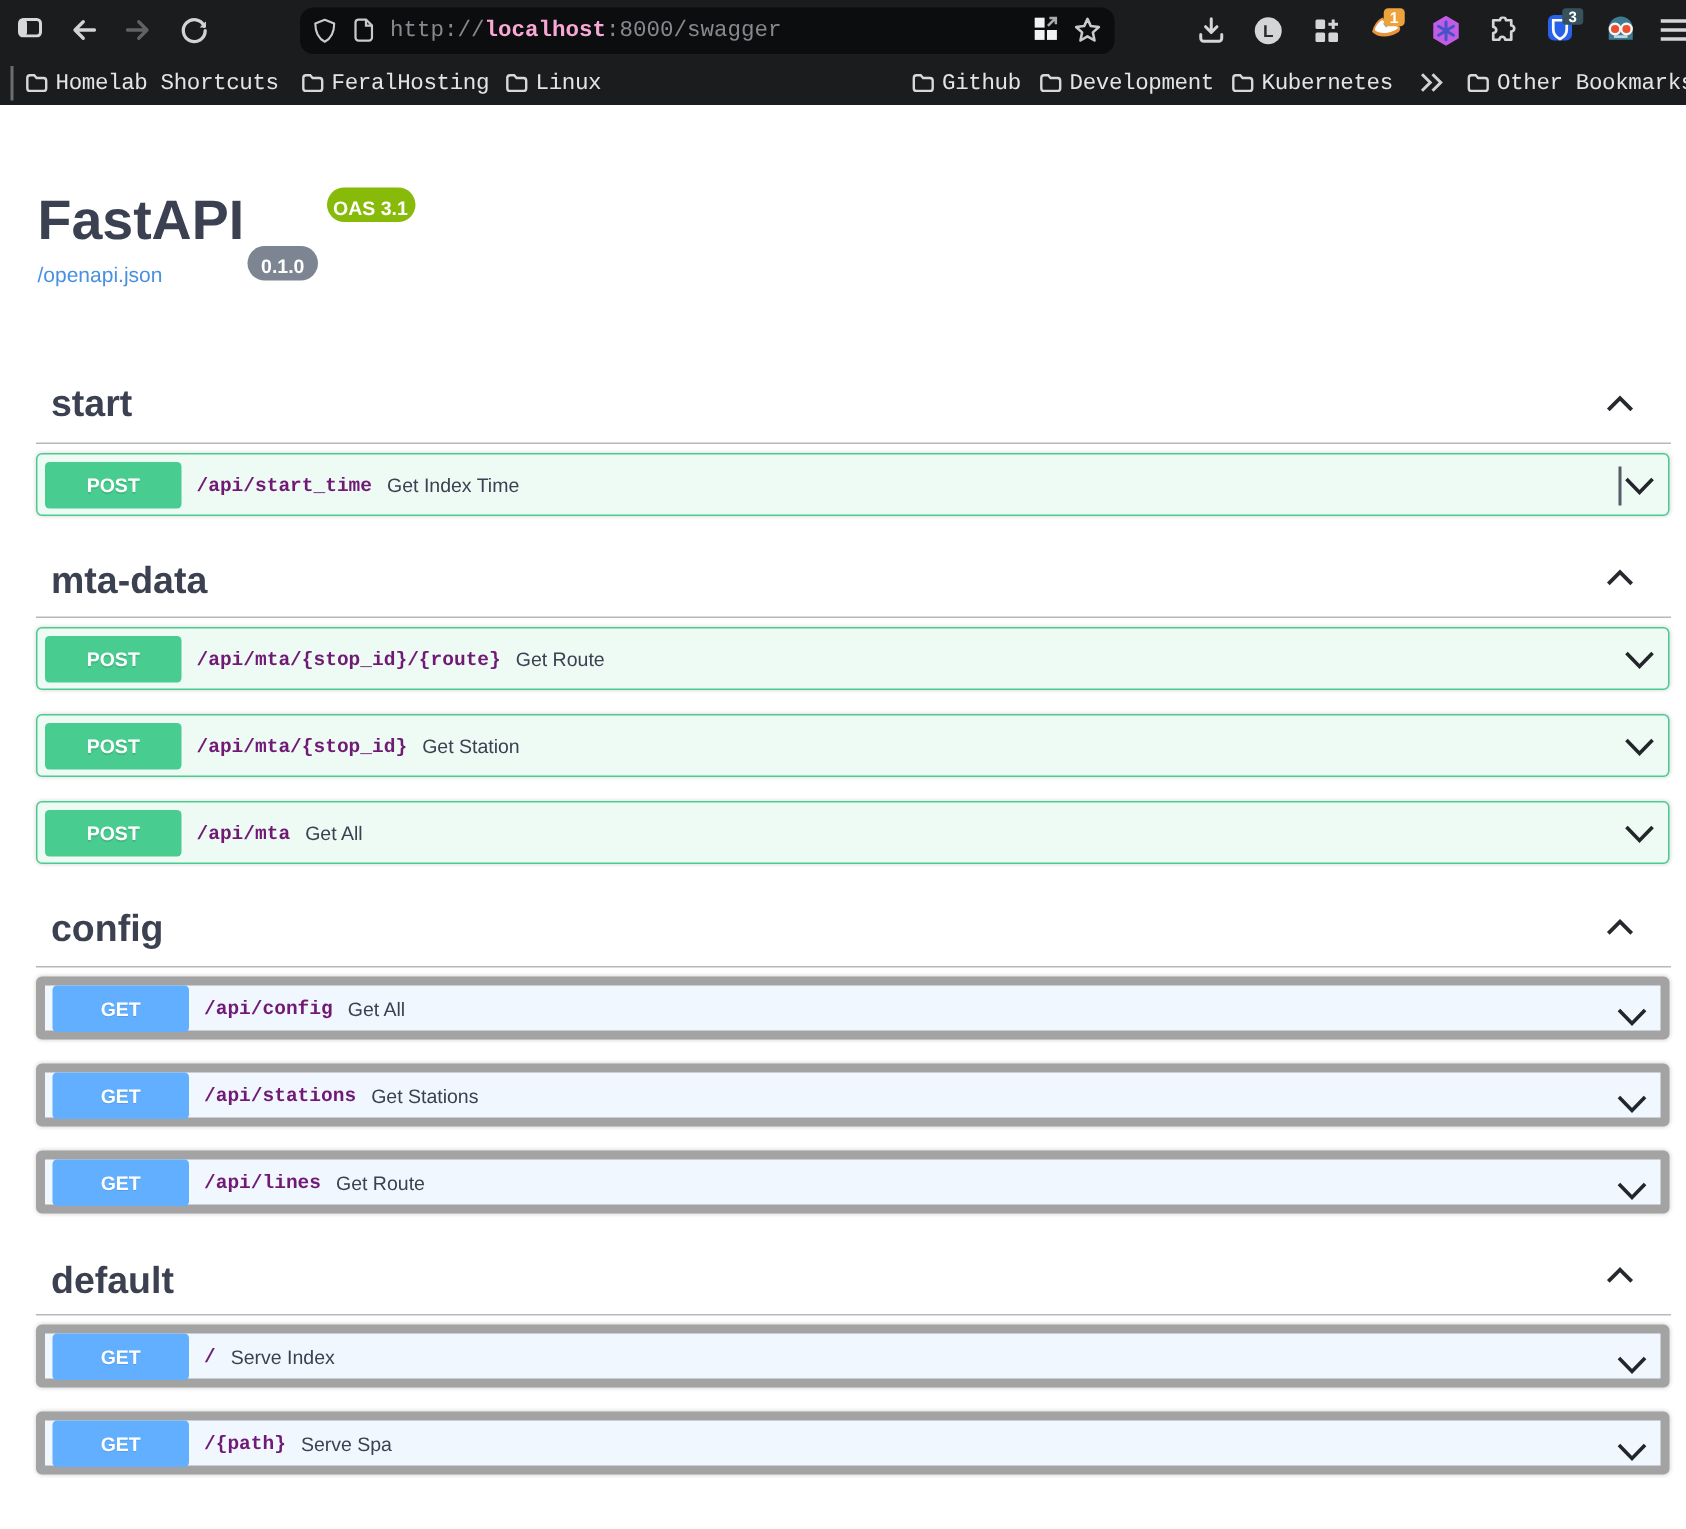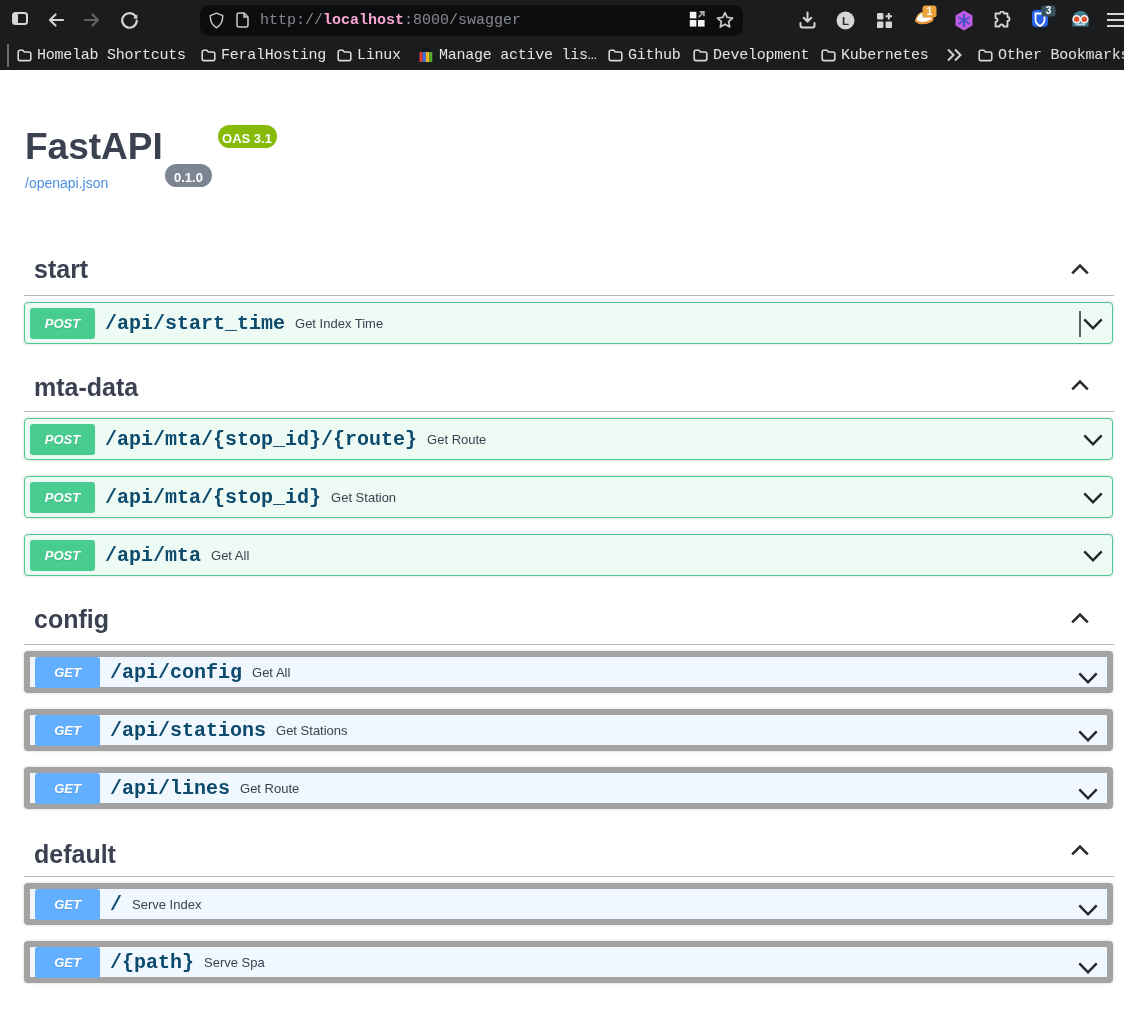--- a/index.html
+++ b/index.html
@@ -20,24 +20,24 @@
 .pill1 { left:165px; top:55px; width:47px; background:#7d8492;margin-top:39px; }
 .pill2 { left:217.5px; top:55px; }
 .pill2 { left:217.5px; top:55px; width:59px; background:#87ba09; }
 .oaslink { position:absolute; left:25px; top:105px; font-size:14px; color:#4990e2; }
 .hline { position:absolute; left:24px; width:1090px; height:1px; background:#b5b8be; }
 .htext { position:absolute; left:34px; font-size:25px; font-weight:bold; color:#3b4151; line-height:25px; }
 .harrow { position:absolute; left:1071px; }
 .opblock { position:absolute; left:24px; width:1089px; height:42px; border-radius:4px; display:flex; align-items:center; box-shadow:0 0 3px rgba(0,0,0,.19); }
 .op-post { background:#eefaf4; border:1px solid #49cc90; }
 .op-get  { background:#f0f7fe; border:6px solid #a3a3a3; }
-.method { width:65px; height:31px; margin-left:5px; border-radius:3px; color:#fff; font-size:13px; font-weight:bold; display:flex; align-items:center; justify-content:center; flex:none; text-shadow:0 1px 0 rgba(0,0,0,.1);font-style:italic; }
+.method { width:91px; height:31px; margin-left:5px; border-radius:3px; color:#fff; font-size:13px; font-weight:bold; display:flex; align-items:center; justify-content:center; flex:none; text-shadow:0 1px 0 rgba(0,0,0,.1); }
 .m-post { background:#49cc90; }
 .m-get { background:#61affe; }
-.path { padding:0 10px; font-family:"Liberation Mono", monospace; font-size:20px; font-weight:bold; color:#0c4a6e; }
+.path { padding:0 10px; font-family:"Liberation Mono", monospace; font-size:13px; font-weight:bold; color:#701a75; }
 .desc { font-size:13px; color:#3b4151; }
 .oparrow { position:absolute; right:9px; top:11px; }
 .caret { position:absolute; left:1054px; top:8px; width:2px; height:26px; background:#565d68; }
 </style>
 </head>
 <body>
 
 <div class="chrome">
 
   <svg class="cicon" style="left:12px;top:12px" width="16" height="13" viewBox="0 0 16 13">
@@ -137,27 +137,20 @@
     <div style="position:absolute;left:7px;top:4px;width:2px;height:23px;background:#6b6d70"></div>
     <div class="bmitem" style="left:17px"><svg width="15" height="13" viewBox="0 0 15 13">
           <path d="M1.2 3 a1.8 1.8 0 0 1 1.8-1.8 h2.8 l1.6 1.8 h4.6 a1.8 1.8 0 0 1 1.8 1.8 v5 a1.8 1.8 0 0 1 -1.8 1.8 h-9 a1.8 1.8 0 0 1 -1.8-1.8 Z" fill="none" stroke="#d7d8d9" stroke-width="1.6"></path>
         </svg>Homelab Shortcuts</div>
     <div class="bmitem" style="left:201px"><svg width="15" height="13" viewBox="0 0 15 13">
           <path d="M1.2 3 a1.8 1.8 0 0 1 1.8-1.8 h2.8 l1.6 1.8 h4.6 a1.8 1.8 0 0 1 1.8 1.8 v5 a1.8 1.8 0 0 1 -1.8 1.8 h-9 a1.8 1.8 0 0 1 -1.8-1.8 Z" fill="none" stroke="#d7d8d9" stroke-width="1.6"></path>
         </svg>FeralHosting</div>
     <div class="bmitem" style="left:337px"><svg width="15" height="13" viewBox="0 0 15 13">
           <path d="M1.2 3 a1.8 1.8 0 0 1 1.8-1.8 h2.8 l1.6 1.8 h4.6 a1.8 1.8 0 0 1 1.8 1.8 v5 a1.8 1.8 0 0 1 -1.8 1.8 h-9 a1.8 1.8 0 0 1 -1.8-1.8 Z" fill="none" stroke="#d7d8d9" stroke-width="1.6"></path>
         </svg>Linux</div>
-    <div class="bmitem" style="left:418px"><svg width="16" height="15" viewBox="0 0 16 15">
-          <path d="M5 4.5 V3.5 a3 3 0 0 1 6 0 v1" fill="none" stroke="#111214" stroke-width="2"></path>
-          <rect x="1.5" y="4" width="3.2" height="10" fill="#df3e32"></rect>
-          <rect x="4.7" y="4" width="3.2" height="10" fill="#3b6fe3"></rect>
-          <rect x="7.9" y="4" width="3.2" height="10" fill="#efaf1e"></rect>
-          <rect x="11.1" y="4" width="3.2" height="10" fill="#53a829"></rect>
-        </svg>Manage active lis…</div>
     <div class="bmitem" style="left:608px"><svg width="15" height="13" viewBox="0 0 15 13">
           <path d="M1.2 3 a1.8 1.8 0 0 1 1.8-1.8 h2.8 l1.6 1.8 h4.6 a1.8 1.8 0 0 1 1.8 1.8 v5 a1.8 1.8 0 0 1 -1.8 1.8 h-9 a1.8 1.8 0 0 1 -1.8-1.8 Z" fill="none" stroke="#d7d8d9" stroke-width="1.6"></path>
         </svg>Github</div>
     <div class="bmitem" style="left:693px"><svg width="15" height="13" viewBox="0 0 15 13">
           <path d="M1.2 3 a1.8 1.8 0 0 1 1.8-1.8 h2.8 l1.6 1.8 h4.6 a1.8 1.8 0 0 1 1.8 1.8 v5 a1.8 1.8 0 0 1 -1.8 1.8 h-9 a1.8 1.8 0 0 1 -1.8-1.8 Z" fill="none" stroke="#d7d8d9" stroke-width="1.6"></path>
         </svg>Development</div>
     <div class="bmitem" style="left:821px"><svg width="15" height="13" viewBox="0 0 15 13">
           <path d="M1.2 3 a1.8 1.8 0 0 1 1.8-1.8 h2.8 l1.6 1.8 h4.6 a1.8 1.8 0 0 1 1.8 1.8 v5 a1.8 1.8 0 0 1 -1.8 1.8 h-9 a1.8 1.8 0 0 1 -1.8-1.8 Z" fill="none" stroke="#d7d8d9" stroke-width="1.6"></path>
         </svg>Kubernetes</div>
     <div class="bmitem" style="left:946px"><svg width="17" height="14" viewBox="0 0 17 14">

